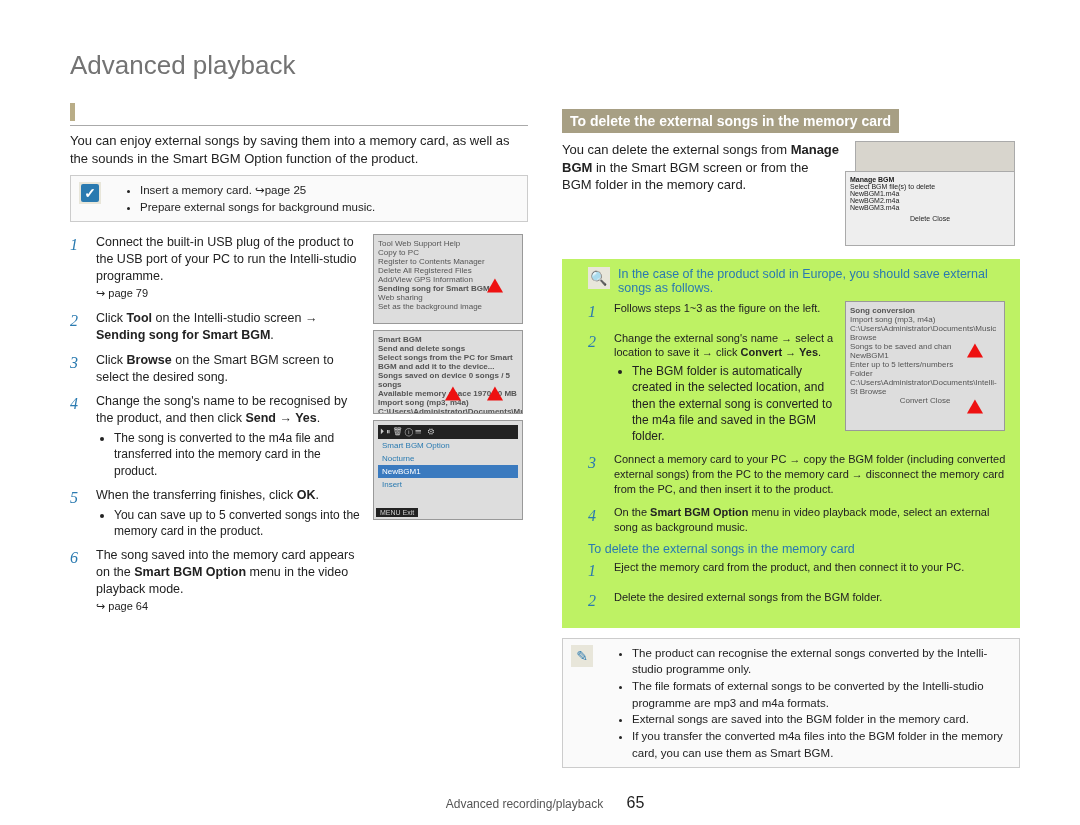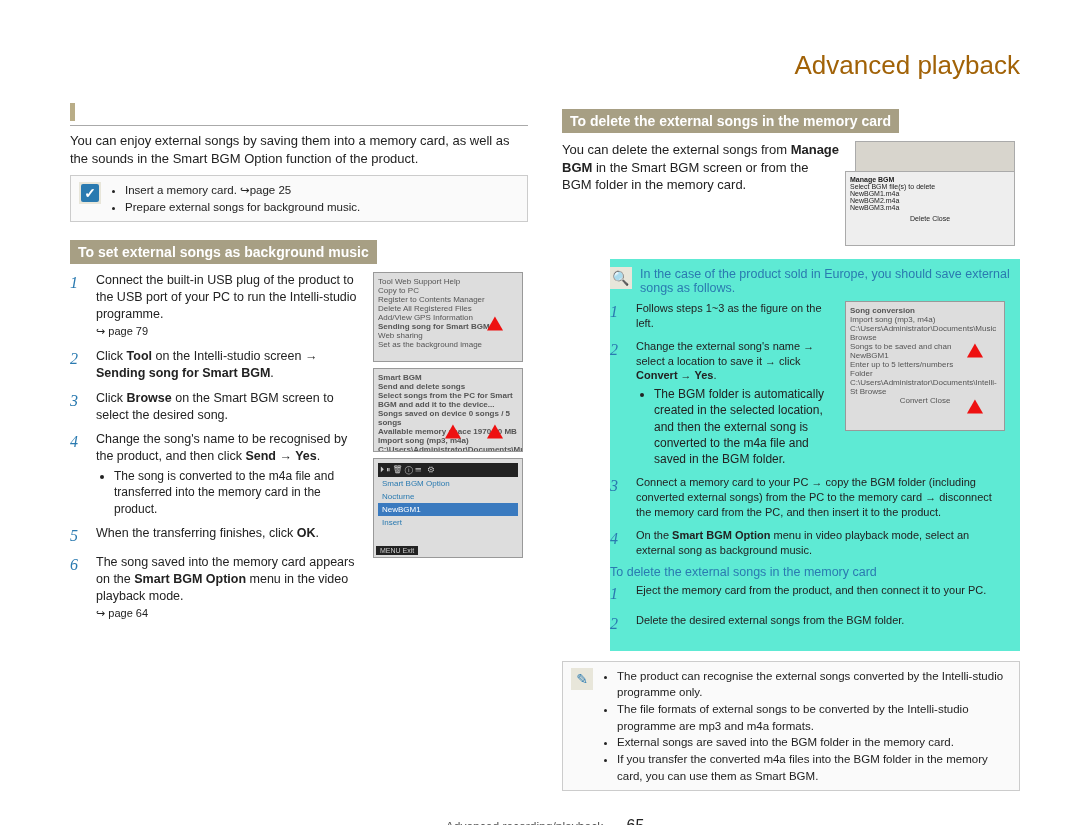--- a/index.html
+++ b/index.html
@@ -1,24 +1,24 @@
 <!DOCTYPE html>
 <html><head>
 <meta charset="utf-8">
 <style>
   * { box-sizing: border-box; margin: 0; padding: 0; }
   html, body { width: 1080px; height: 825px; font-family: Arial, Helvetica, sans-serif; color: #222; background: #fff; }
   .page { padding: 50px 60px 20px 70px; }
-  .doc-title { font-size: 26px; font-weight: 400; color: #a16207; margin-bottom: 22px; text-align: right; }
+  .doc-title { font-size: 26px; font-weight: 400; color: #737373; margin-bottom: 22px; }
   .cols { display: flex; gap: 34px; }
   .col { flex: 1 1 0; min-width: 0; }
   .section-title { font-size: 16.5px; color: #333; border-bottom: 1px solid #aaa; padding-bottom: 3px; margin-bottom: 6px; }
   .section-title .bar { display: inline-block; width: 5px; height: 18px; background: #b9ad87; vertical-align: -3px; margin-right: 6px; }
   .body-txt { font-size: 13px; line-height: 1.35; margin-bottom: 8px; }
-  .note-box { border: 1px solid #ccc; background: #fafafa; padding: 6px 8px 6px 8px; display: flex; gap: 10px; margin: 8px 0 12px; }
+  .note-box { border: 1px solid #ccc; background: #fafafa; padding: 6px 8px 6px 8px; display: flex; gap: 25px; margin: 8px 0 12px; }
   .note-icon { width: 22px; height: 22px; flex: 0 0 22px; background: #e8e6da; position: relative; display:flex; align-items:center; justify-content:center; }
   .note-icon.check::after { content: "✓"; color: #fff; font-weight: bold; font-size: 14px; background:#2a7ab0; width:18px; height:18px; display:flex; align-items:center; justify-content:center; border-radius:2px;}
   .note-icon.mag::after { content: "🔍"; font-size:14px; }
   .note-icon.pen::after { content: "✎"; color:#2a7ab0; font-size:14px; }
   .note-list { font-size: 11.5px; line-height: 1.45; }
   .note-list li { list-style: disc; margin-left: 14px; }
   .band { background: #a79f84; color: #fff; font-size: 14px; font-weight: bold; padding: 4px 8px; display: inline-block; margin: 6px 0 8px; }
   .steps { counter-reset: step; }
   .step { display: flex; gap: 10px; margin-bottom: 8px; font-size: 12.5px; line-height: 1.35; }
   .step .num { flex: 0 0 16px; font-size: 16px; color: #2a7ab0; font-style: italic; font-family: Georgia, serif; }
@@ -40,21 +40,21 @@
   .shot-stack .s1 { position:absolute; top:0; left:10px; width:160px; height:60px; background:#d8d5cd; border:1px solid #aaa;}
   .shot-stack .s2 { position:absolute; top:30px; left:0; width:170px; height:75px; background:#eee; border:1px solid #aaa; padding:4px; font-size:7px;}
   .blue { color:#2a7ab0; }
   .footer { text-align: center; font-size: 12px; color:#555; margin-top: 14px; }
   .footer .pg { font-size:16px; color:#222; margin-left:20px;}
   .b { font-weight: bold; }
   .right-side { display:flex; gap:4px;}
   .right-text { flex:1; }
   .tiny { font-size:11px; }
   .link-style { color:#2a7ab0; font-size:12.5px; margin:4px 0 4px 0; }
-  .grey-box { background:#5eead4; padding:8px 10px 8px 0; margin-top:2px;margin-left:48px; }
+  .grey-box { background:#bef264; padding:8px 10px 8px 26px; margin-top:2px; }
   .shot.d .arrow-r { right:20px; top:44px; transform:rotate(30deg);}
   .shot.d .arrow-r2 { position:absolute; right:20px; bottom:12px; width:0;height:0;border-left:14px solid #e11; border-top:8px solid transparent; border-bottom:8px solid transparent; transform:rotate(30deg);}
 </style>
 </head>
 <body>
 
 <div class="page">
   <div class="doc-title">Advanced playback</div>
 
   <div class="cols">
@@ -66,21 +66,20 @@
       <div class="body-txt">You can enjoy external songs by saving them into a memory card, as well as the sounds in the Smart BGM Option function of the product.</div>
 
       <div class="note-box">
         <div class="note-icon check"></div>
         <ul class="note-list">
           <li>Insert a memory card. ↪page 25</li>
           <li>Prepare external songs for background music.</li>
         </ul>
       </div>
 
-      <div class="band">To set external songs as background music</div>
 
       <div class="two-col-inner">
         <div class="inner-left">
           <div class="steps">
             <div class="step">
                 <div class="num">1</div>
               <div class="txt"><span>Connect the built-in USB plug of the product to the USB port of your PC to run the Intelli-studio programme.</span><br><span class="tiny">↪ page 79</span></div>
               </div>
             <div class="step">
                 <div class="num">2</div>
@@ -93,21 +92,23 @@
             <div class="step">
                 <div class="num">4</div>
               <div class="txt"><span>Change the song's name to be recognised by the product, and then click </span><span class="b">Send → Yes</span><span>.</span>
                 <ul class="sub">
                     <li>The song is converted to the m4a file and transferred into the memory card in the product.</li>
                   </ul></div>
               </div>
             <div class="step">
                 <div class="num">5</div>
               <div class="txt"><span>When the transferring finishes, click </span><span class="b">OK</span><span>.</span>
-                </div>
+                <ul class="sub">
+                    <li>You can save up to 5 converted songs into the memory card in the product.</li>
+                  </ul></div>
               </div>
             <div class="step">
                 <div class="num">6</div>
               <div class="txt"><span>The song saved into the memory card appears on the </span><span class="b">Smart BGM Option</span><span> menu in the video playback mode.</span><br><span class="tiny">↪ page 64</span></div>
               </div>
           </div>
         </div>
         <div class="inner-right">
           <div class="shot a">
             <div>Tool  Web Support  Help</div>

